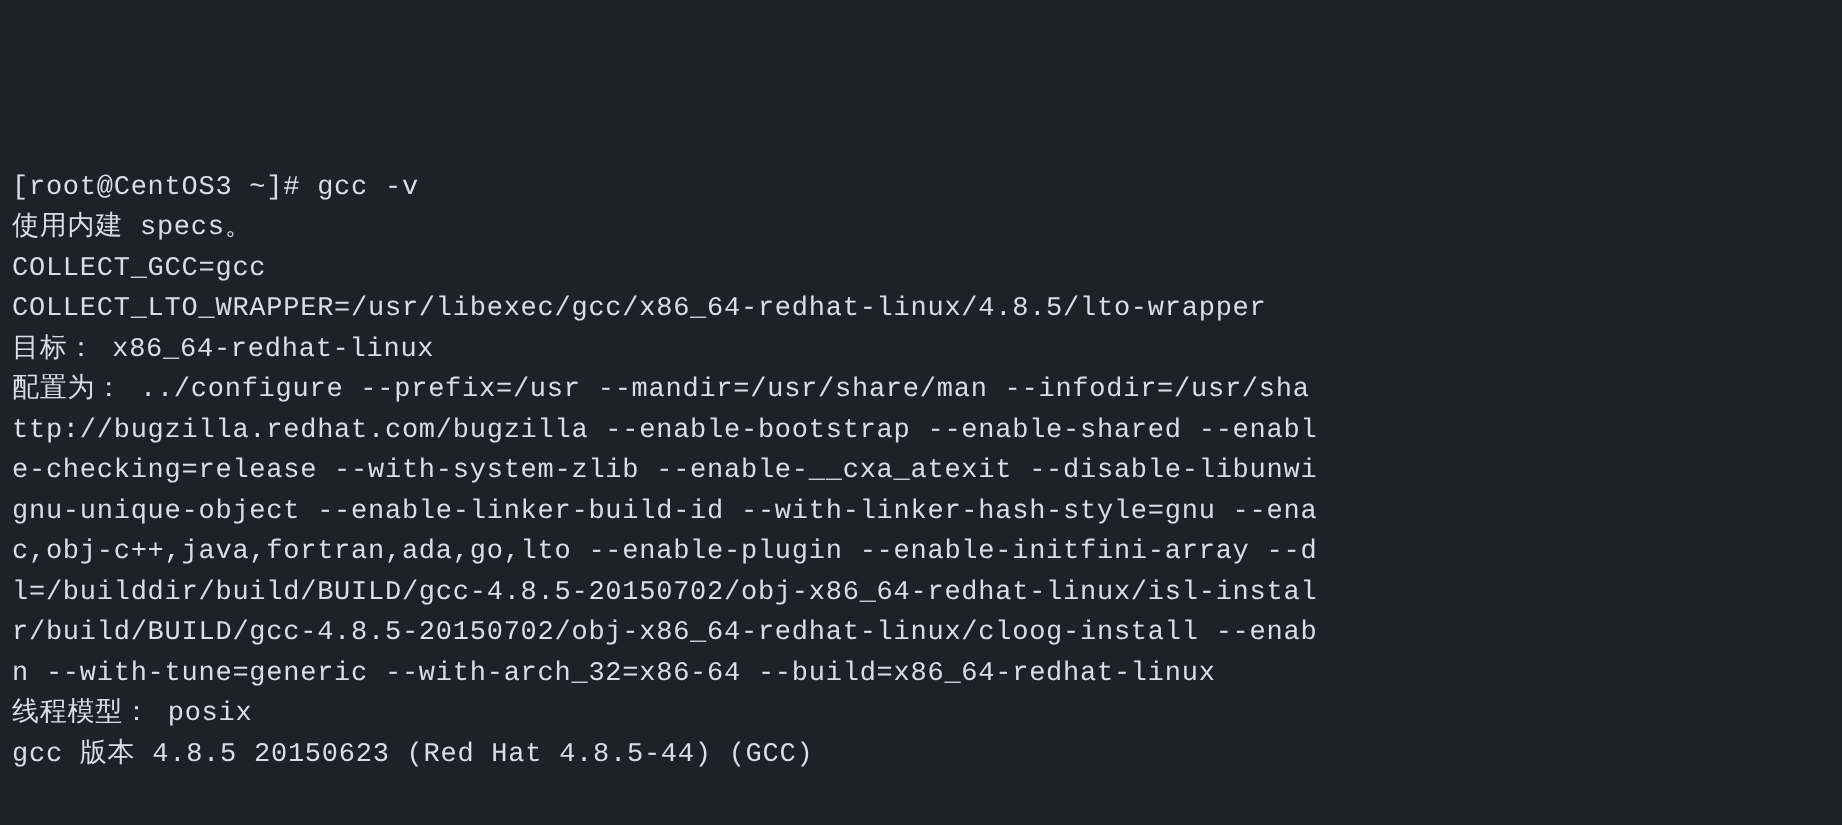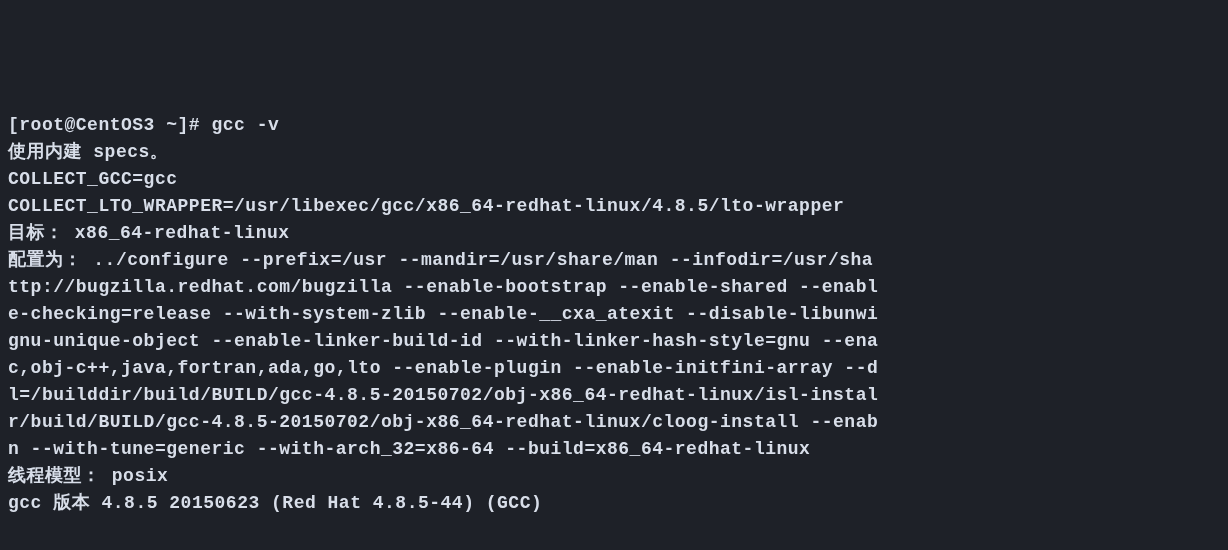--- a/index.html
+++ b/index.html
@@ -1,19 +1,18 @@
 <!DOCTYPE html>
 <html><head>
   <meta charset="utf-8">
   <style>
     * {
       margin: 0;
       padding: 0;
       box-sizing: border-box;
-      font-weight: bold;
     }
     body {
       background-color: #1e2128;
       color: #d8dee9;
       font-family: 'Menlo', 'Monaco', 'Consolas', 'Courier New', monospace;
       font-size: 18px;
       line-height: 1.5;
       padding: 4px 8px;
       width: 1228px;
       height: 550px;

